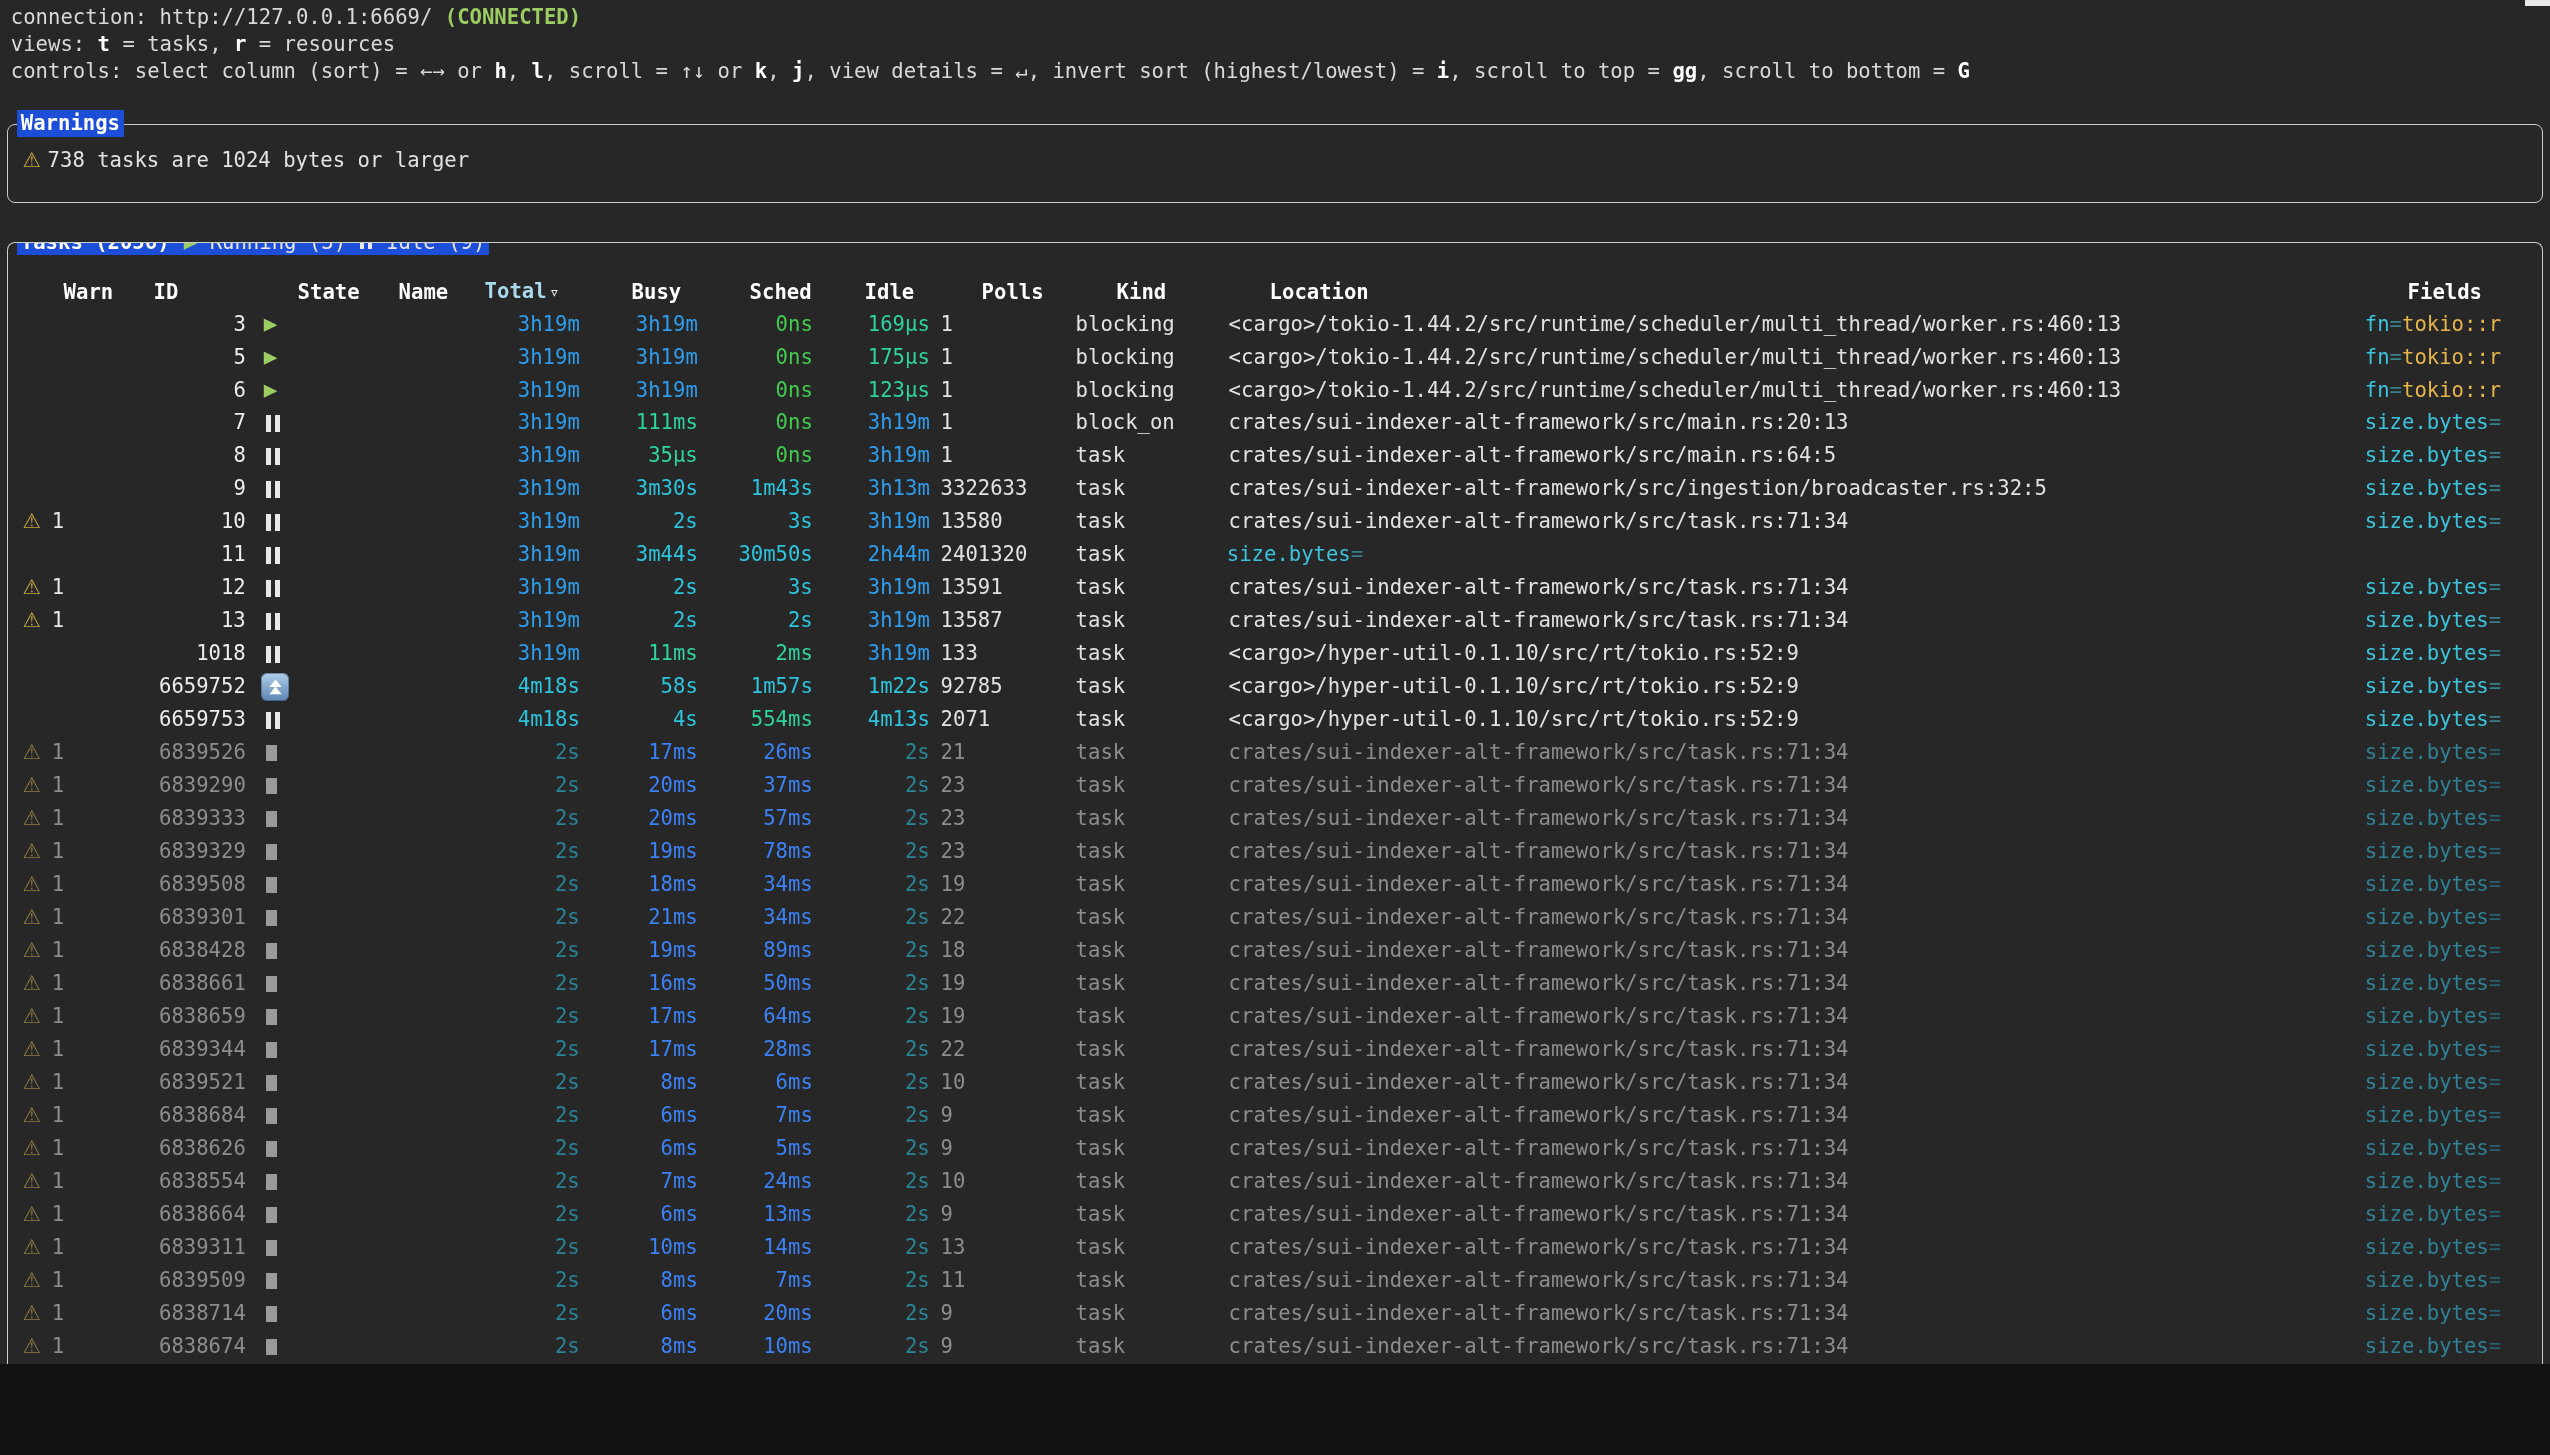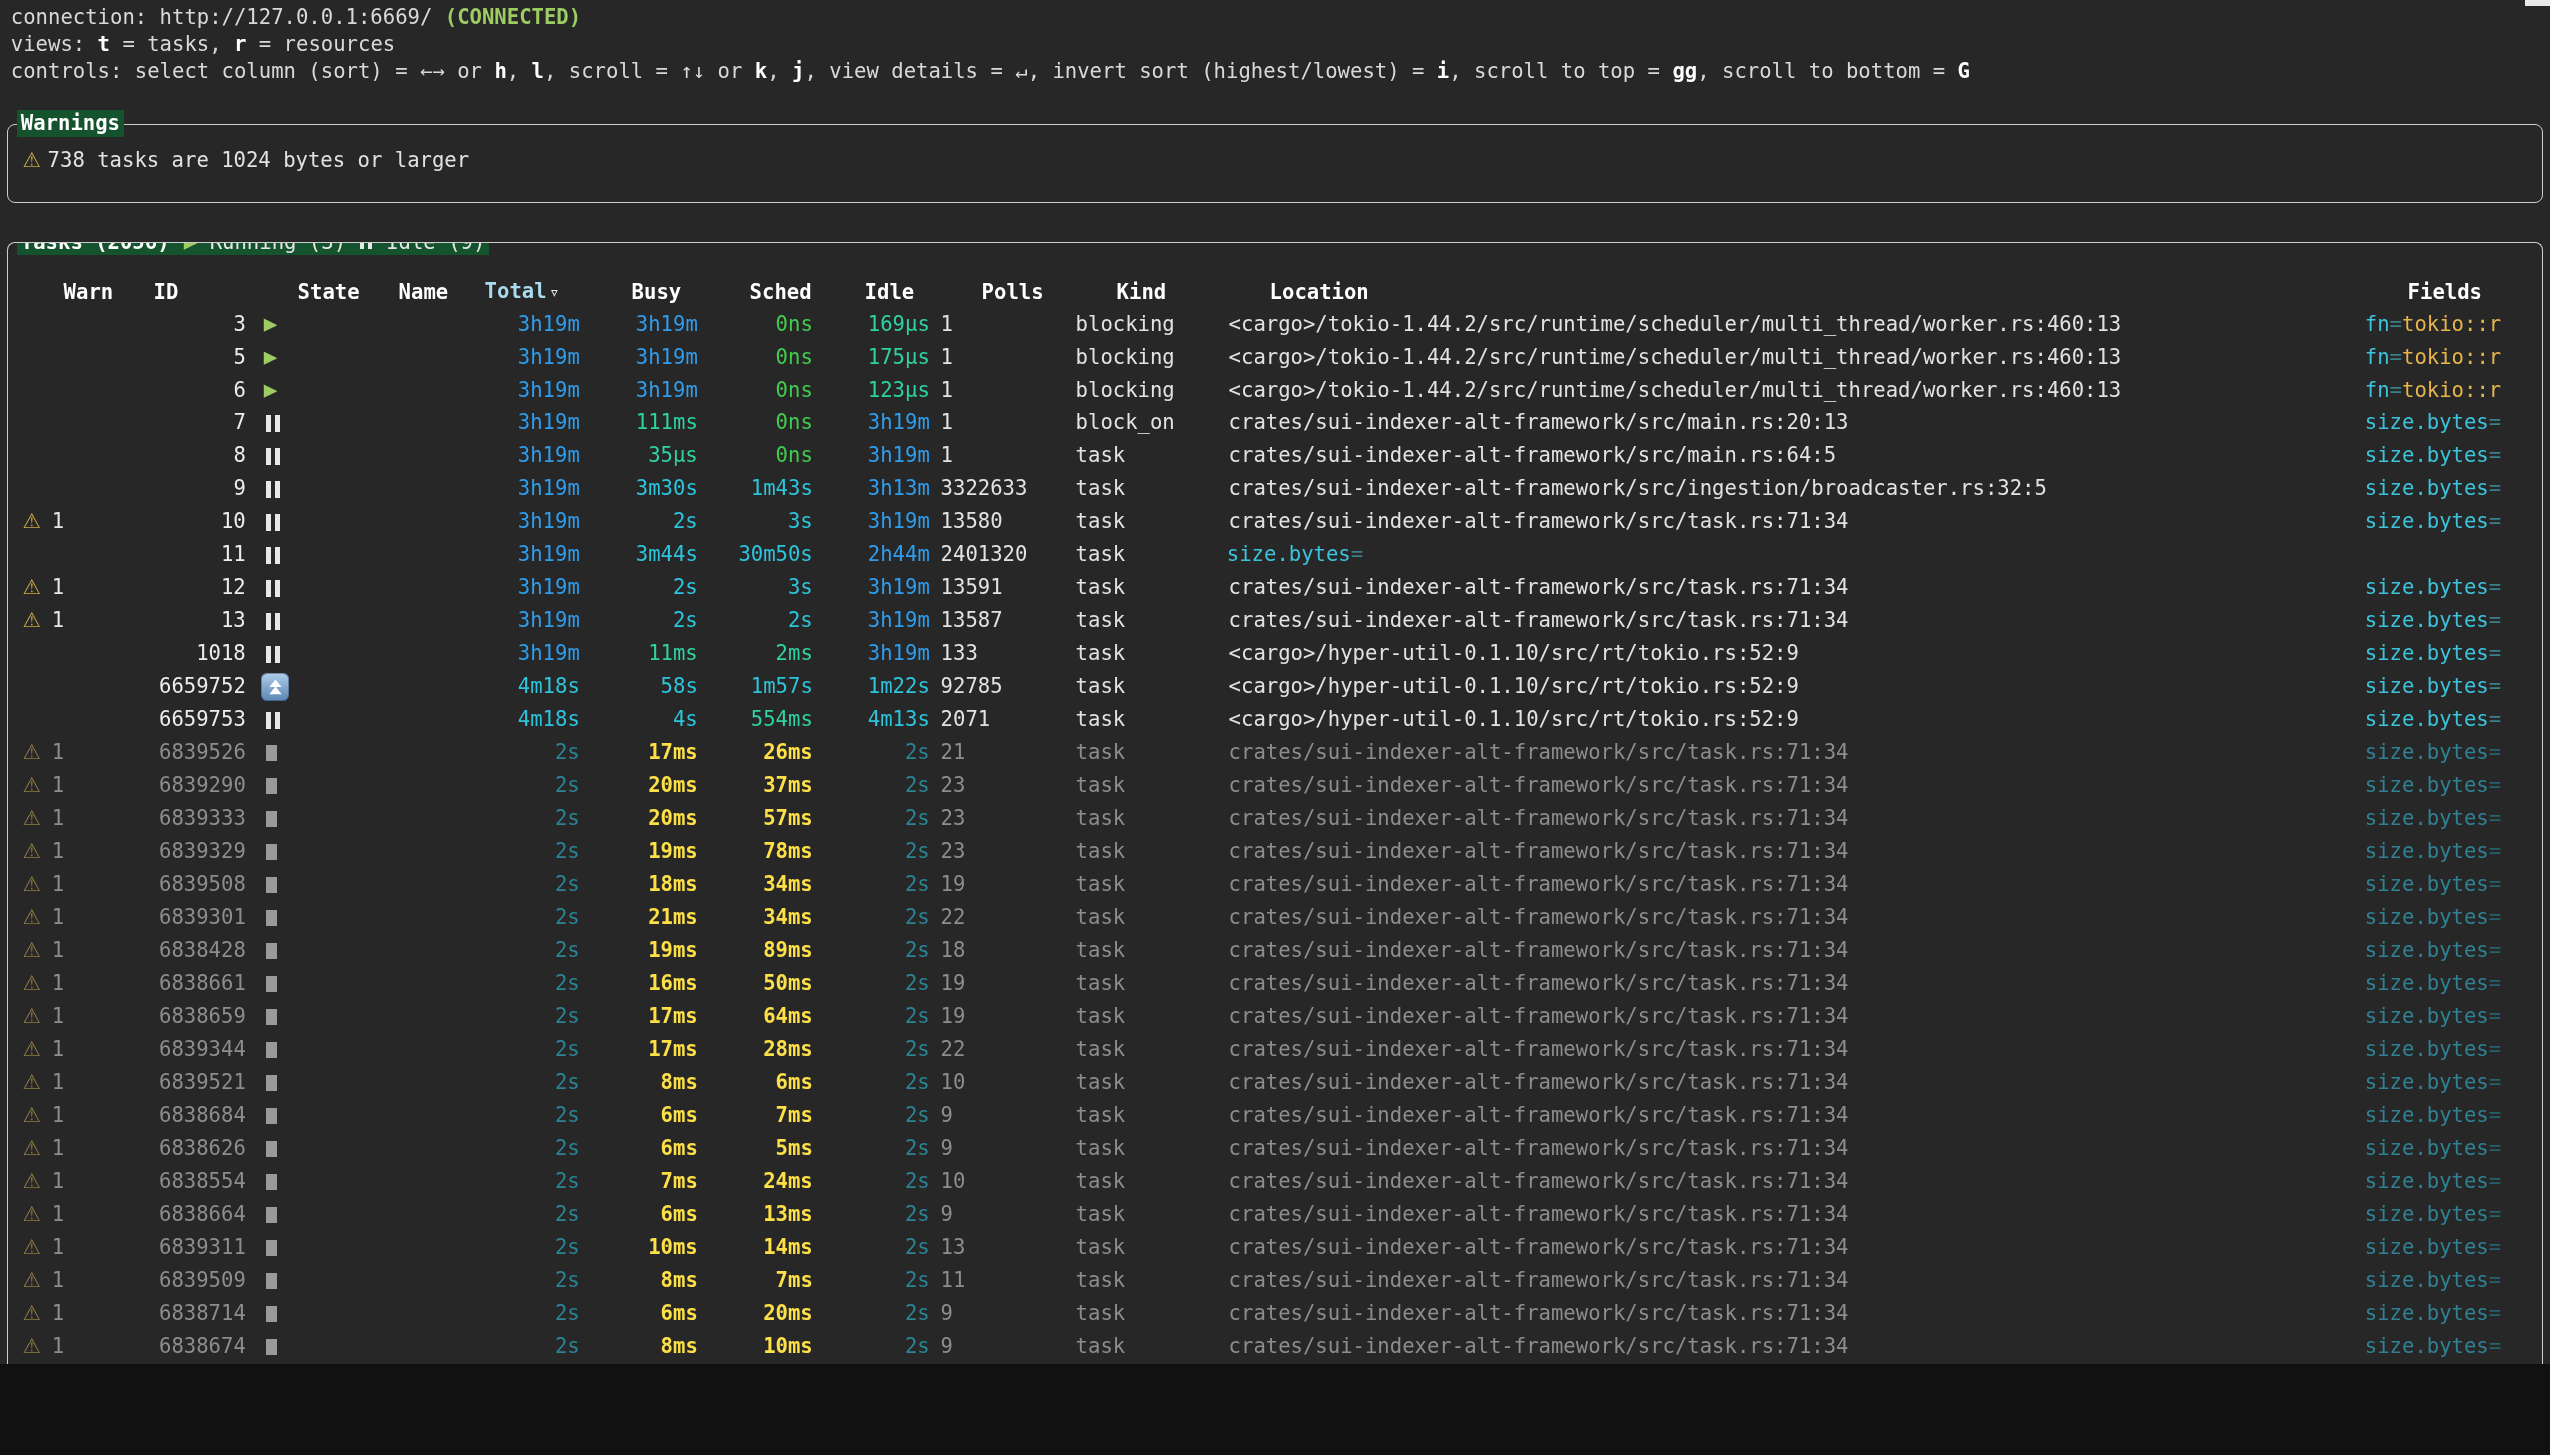--- a/index.html
+++ b/index.html
@@ -14,21 +14,21 @@
 
   
   .help { position:absolute; top:3.6px; left:10.8px; right:0; }
   .hline { height:27px; line-height:27px; white-space:pre; overflow:hidden; }
   .b { font-weight:bold; color:#ffffff; }
   .g { font-weight:bold; color:#9ccc62; }
 
   
   .panel { position:absolute; left:7.2px; right:7.2px; border:1.8px solid #cdcdcd; border-radius:8px; }
   .panel-title { position:absolute; top:-15.3px; left:9px; height:27px; line-height:27px;
-                 background:#14532d; padding:0 3.6px; white-space:pre; }
+                 background:#1d4ed8; padding:0 3.6px; white-space:pre; }
   .pt-bold { font-weight:bold; color:#ffffff; }
   .pt-plain { color:#e6e6e6; }
 
   .warnings { top:124px; height:79px; }
   .warn-line { position:absolute; top:23px; left:14.4px; white-space:pre; color:#e2e2e2; }
 
   .tasks { top:242px; height:1274px; border-bottom:none; border-radius:8px 8px 0 0; overflow:hidden; }
 
   
   .tri { color:#c9a93f; font-family:"DejaVu Sans", sans-serif; }
@@ -69,21 +69,21 @@
   .d-green { color:#41cc4f; }
 
   .fkey { color:#3cc3dc; font-weight:normal; }
   .feq  { color:#3a7f8a; }
   .fval { color:#e6b54a; }
 
   
   .row.dim .c-id, .row.dim .c-polls, .row.dim .c-kind, .row.dim .c-loc, .row.dim .wnum { color:#8d8d8d; }
   .row.dim .tri { color:#8f7c42; }
   .row.dim .d-cyan { color:#2b8496; }
-  .row.dim .d-em   { color:#fde047;font-weight:bold; }
+  .row.dim .d-em   { color:#3b82f6; }
   .row.dim .fkey { color:#2f8193; }
   .row.dim .feq  { color:#28616e; }
 </style>
 </head>
 <body>
 
 <div class="screen">
   <div class="artifact"></div>
 
   <div class="help" id="help-lines">

